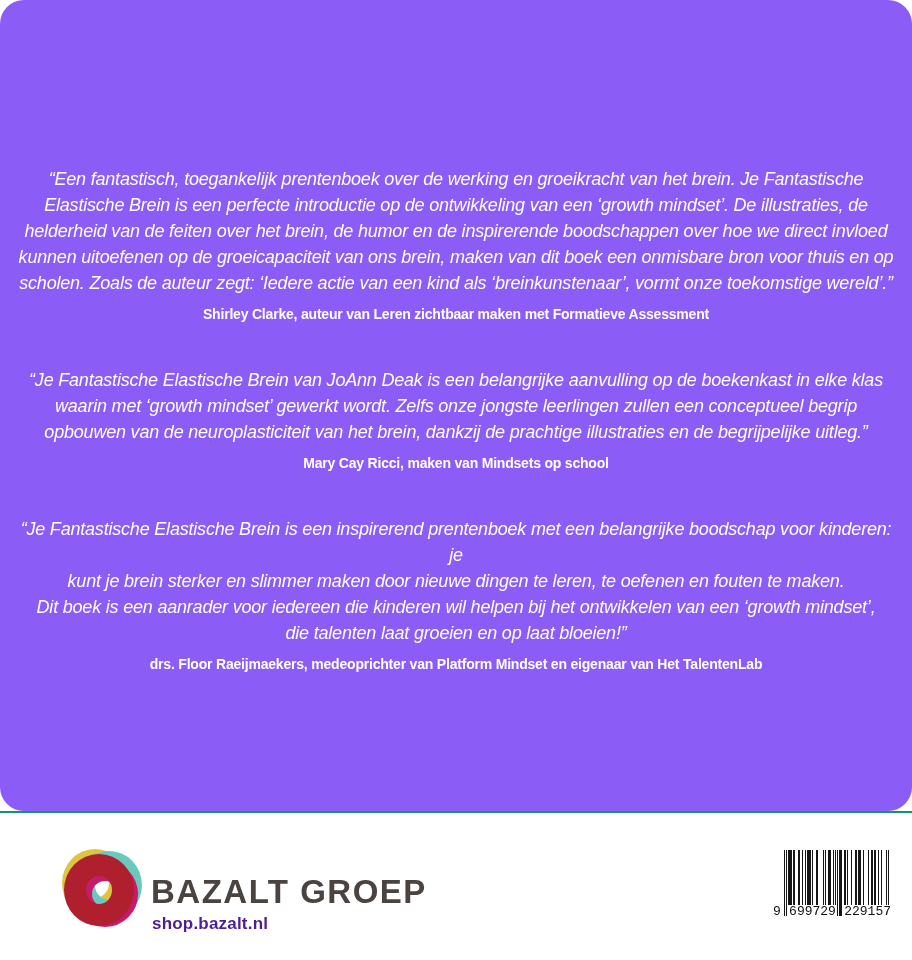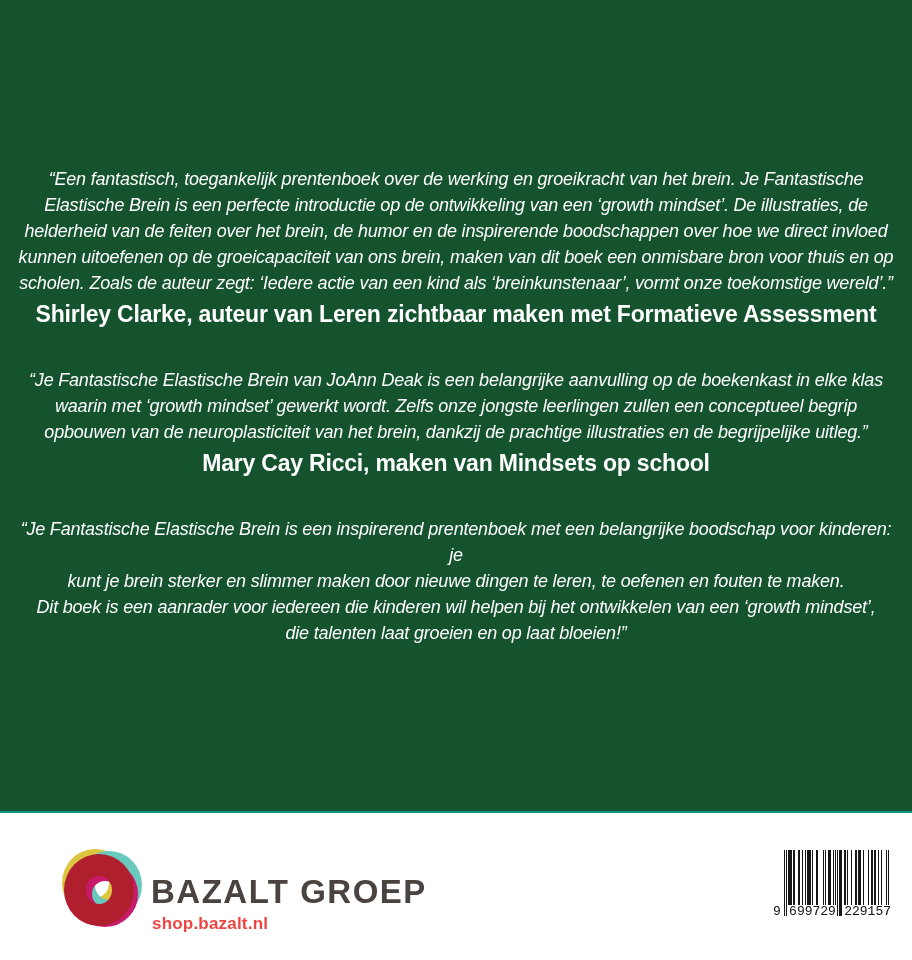--- a/index.html
+++ b/index.html
@@ -30,21 +30,21 @@
     margin: 0;
     font-style: italic;
     font-size: 18px;
     line-height: 26px;
     letter-spacing: -0.2px;
     white-space: pre-line;
   }
   .quote-attr {
     margin: 5px 0 0 0;
     font-weight: bold;
-    font-size: 23px;
+    font-size: 14px;
     line-height: 26px;
     letter-spacing: -0.2px;
   }
 
   
   .footer {
     position: absolute;
     left: 0; top: 813px;
     width: 912px; height: 147px;
     background: #ffffff;
@@ -82,21 +82,21 @@
     font-family: "Liberation Mono", monospace;
     font-size: 13px; color: #111;
   }
   .nums span { background: #ffffff; line-height: 13px; padding: 0 1px; }
 </style>
 </head>
 <body>
 
 <div class="cover">
 
-  <div class="quotes-panel" style="background-color: #14532d;">
+  <div class="quotes-panel" style="background-color: #8b5cf6; border-radius: 24px;">
 
     <section class="quote">
       <p class="quote-text">“Een fantastisch, toegankelijk prentenboek over de werking en groeikracht van het brein. Je Fantastische
 Elastische Brein is een perfecte introductie op de ontwikkeling van een ‘growth mindset’. De illustraties, de
 helderheid van de feiten over het brein, de humor en de inspirerende boodschappen over hoe we direct invloed
 kunnen uitoefenen op de groeicapaciteit van ons brein, maken van dit boek een onmisbare bron voor thuis en op
 scholen. Zoals de auteur zegt: ‘Iedere actie van een kind als ‘breinkunstenaar’, vormt onze toekomstige wereld’.”</p>
       <p class="quote-attr">Shirley Clarke, auteur van Leren zichtbaar maken met Formatieve Assessment</p>
     </section>
 
@@ -105,37 +105,38 @@
 waarin met ‘growth mindset’ gewerkt wordt. Zelfs onze jongste leerlingen zullen een conceptueel begrip
 opbouwen van de neuroplasticiteit van het brein, dankzij de prachtige illustraties en de begrijpelijke uitleg.”</p>
       <p class="quote-attr">Mary Cay Ricci, maken van Mindsets op school</p>
     </section>
 
     <section class="quote">
       <p class="quote-text">“Je Fantastische Elastische Brein is een inspirerend prentenboek met een belangrijke boodschap voor kinderen: je
 kunt je brein sterker en slimmer maken door nieuwe dingen te leren, te oefenen en fouten te maken.
 Dit boek is een aanrader voor iedereen die kinderen wil helpen bij het ontwikkelen van een ‘growth mindset’,
 die talenten laat groeien en op laat bloeien!”</p>
+      <p class="quote-attr">drs. Floor Raeijmaekers, medeoprichter van Platform Mindset en eigenaar van Het TalentenLab</p>
     </section>
   </div>
 
   <div class="panel-divider" style="background-color: rgb(23, 145, 127);"></div>
 
   <div class="footer">
 
     <div class="logo">
       <div class="ring ring-yellow" style="border-color: rgb(220, 197, 63);"></div>
       <div class="ring ring-teal" style="border-color: rgb(106, 201, 189);"></div>
       <div class="ring ring-magenta" style="border-color: rgb(200, 26, 107);"></div>
       <div class="ring ring-red" style="border-color: rgb(176, 31, 46);"></div>
     </div>
 
     <div class="pub-name" style="color: rgb(74, 67, 64);">BAZALT GROEP</div>
 
-    <div class="pub-site" style="color: #ef4444;">shop.bazalt.nl</div>
+    <div class="pub-site" style="color: #4c1d95;">shop.bazalt.nl</div>
 
     <div class="barcode">
       <div class="bars">
           <div class="bc-mod on"></div>
           <div class="bc-mod"></div>
           <div class="bc-mod on"></div>
           <div class="bc-mod"></div>
           <div class="bc-mod on"></div>
           <div class="bc-mod on"></div>
           <div class="bc-mod on"></div>

